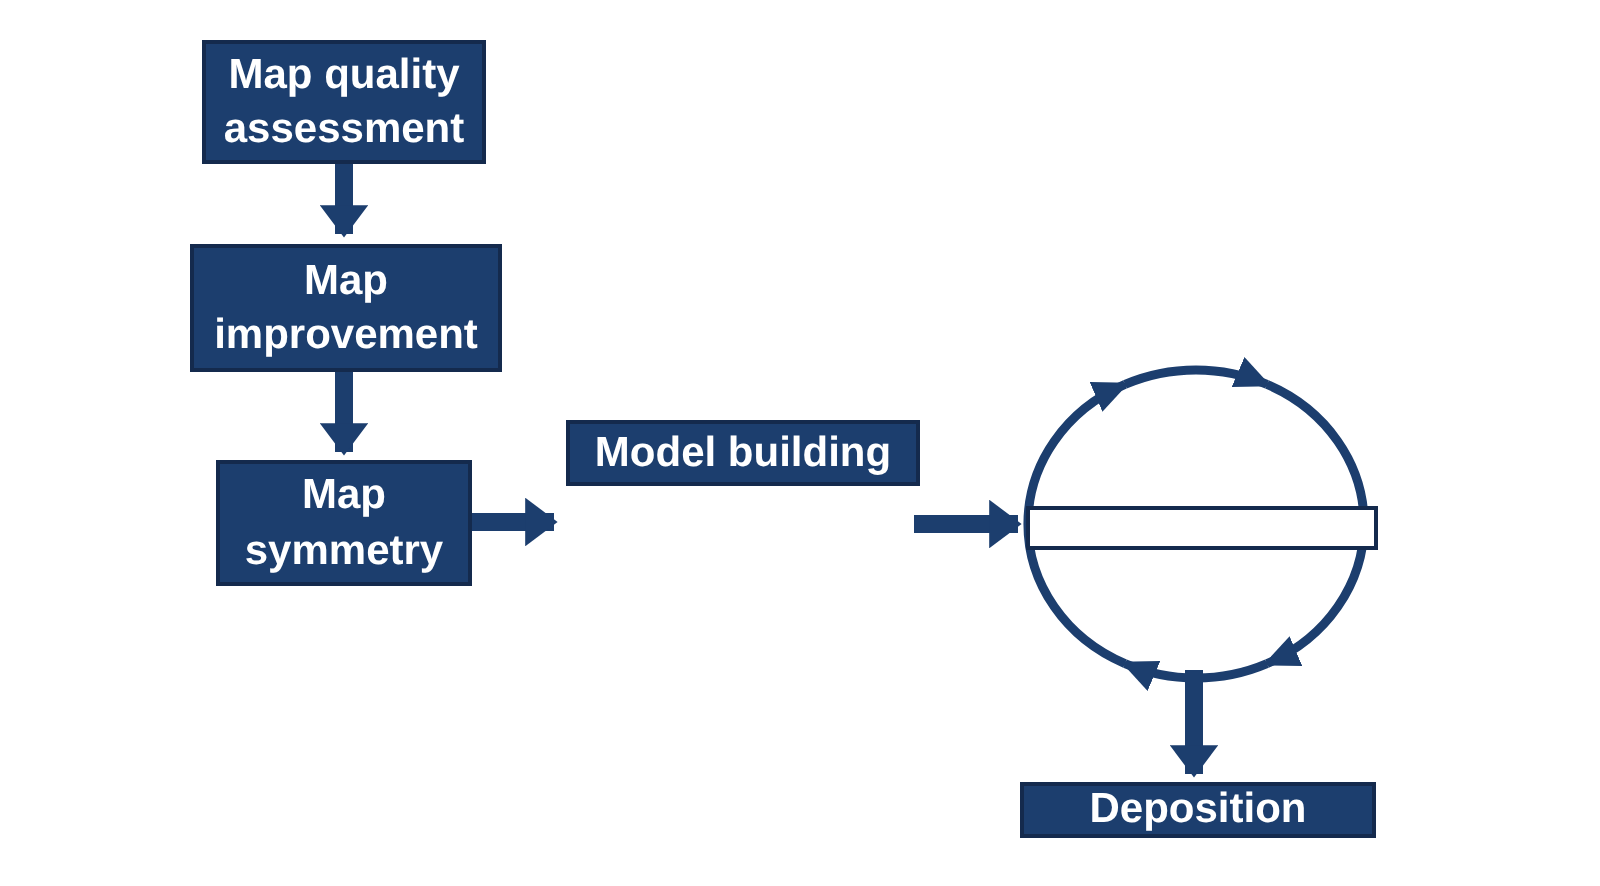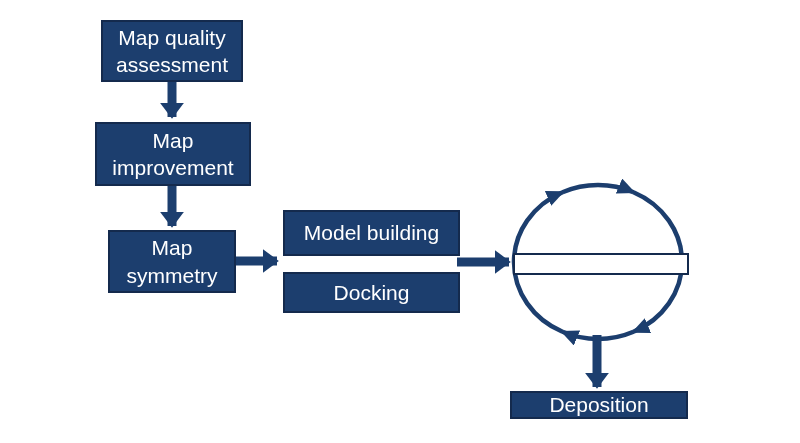--- a/index.html
+++ b/index.html
@@ -52,21 +52,21 @@
     position:absolute;
     box-sizing:border-box;
     background:var(--box-fill);
     border:2px solid var(--box-border);
     color:var(--box-text);
     display:flex;
     align-items:center;
     justify-content:center;
     text-align:center;
     font-size:21px;
-    font-weight:400;
+    font-weight:700;
     line-height:1.3;
     white-space:pre-line;
     z-index:3;
   }
 </style>
 </head>
 <body>
 
 <div class="canvas">
 
@@ -102,27 +102,24 @@
   <div class="node" style="left:95px;top:122px;width:156px;height:64px">
     <span>Map
 improvement</span>
   </div>
 
   <div class="node" style="left:108px;top:230px;width:128px;height:63px">
     <span>Map
 symmetry</span>
   </div>
 
-  <div class="node" style="left:283px;top:210px;width:177px;height:46px">
+  <div class="node" style="left:283px;top:210px;width:177px;height:33px">
     <span>Model building</span>
   </div>
 
-  <div class="node" style="left:283px;top:272px;width:177px;height:41px">
-    <span>Docking</span>
-  </div>
 
 
 
   <div class="node" style="left:510px;top:391px;width:178px;height:28px">
     <span>Deposition</span>
   </div>
 
 </div>
 
 </body></html>

